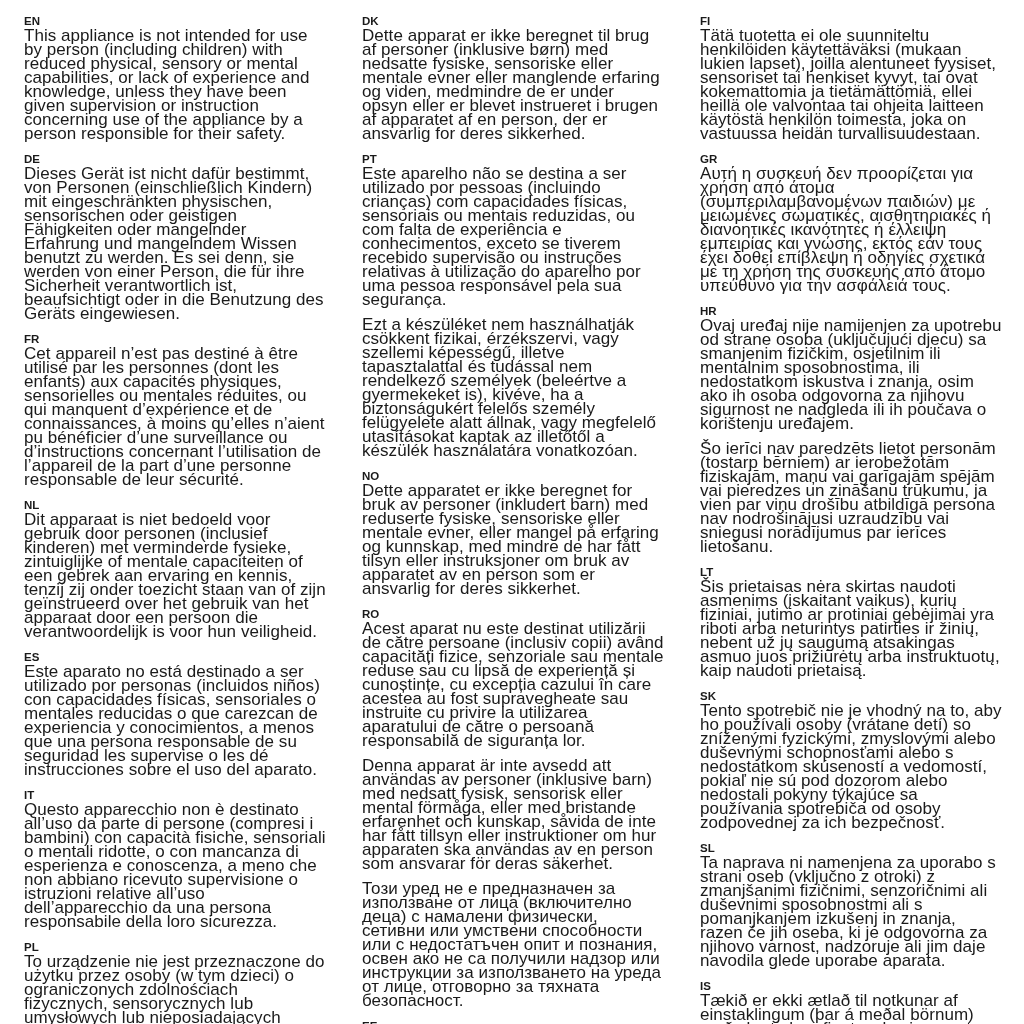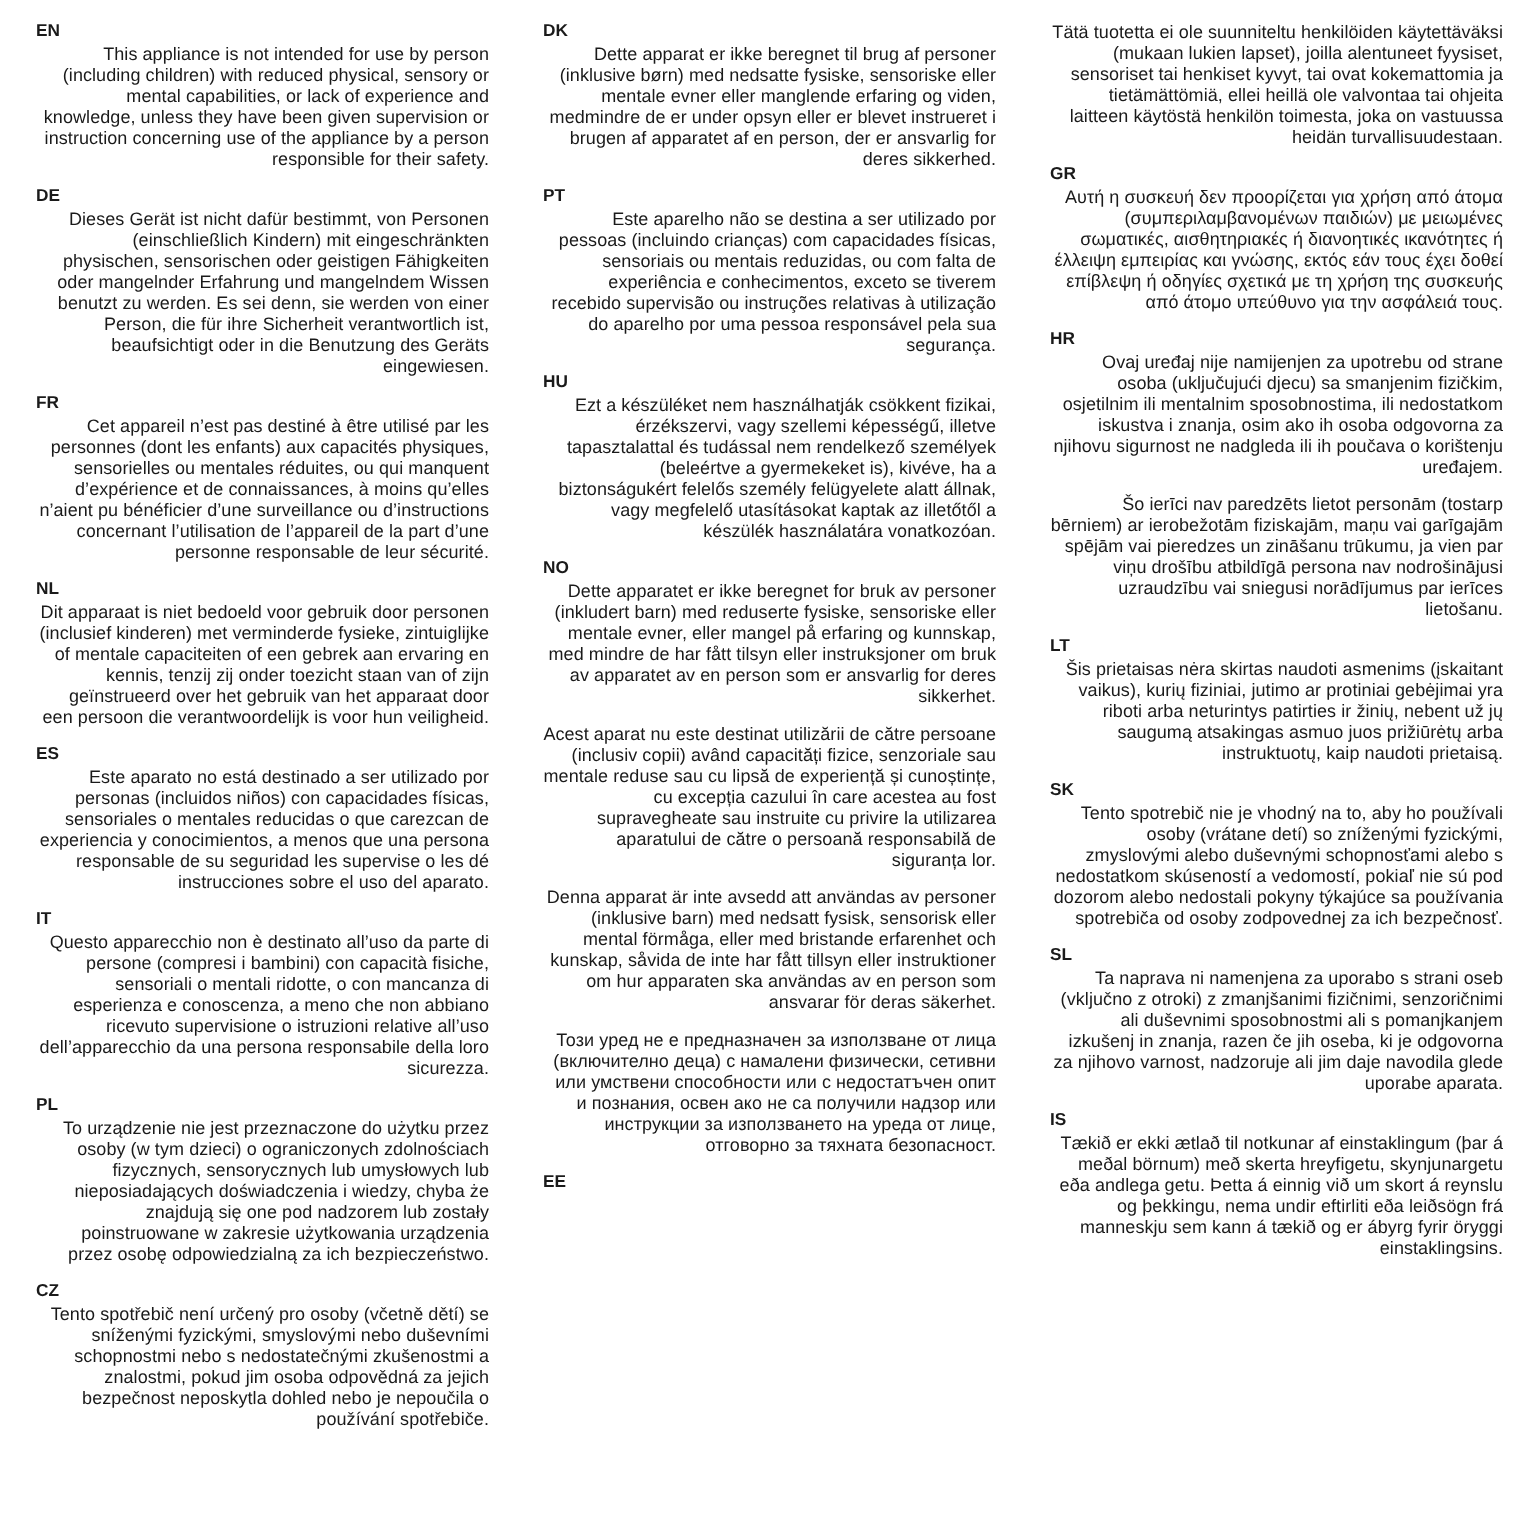--- a/index.html
+++ b/index.html
@@ -30,24 +30,23 @@
     margin-bottom: 11px;
   }
   .lang-code {
     font-weight: bold;
     font-size: 11.5px;
     line-height: 14px;
     margin-bottom: 1px;
   }
   .lang-text {
     margin: 0;
-    font-size: 12px;
+    font-size: 17px;
     line-height: 14px;
     letter-spacing: 0.05px;
-    text-align: right;
   }
 </style>
 </head>
 <body>
 
 <div class="page">
   <div class="column">
   <div class="section">
     <div class="lang-code">EN</div>
     <p class="lang-text">This appliance is not intended for use by person (including children) with reduced physical, sensory or mental capabilities, or lack of experience and knowledge, unless they have been given supervision or instruction concerning use of the appliance by a person responsible for their safety.</p>
@@ -93,47 +92,48 @@
     <div class="lang-code">DK</div>
     <p class="lang-text">Dette apparat er ikke beregnet til brug af personer (inklusive børn) med nedsatte fysiske, sensoriske eller mentale evner eller manglende erfaring og viden, medmindre de er under opsyn eller er blevet instrueret i brugen af apparatet af en person, der er ansvarlig for deres sikkerhed.</p>
   </div>
 
   <div class="section">
     <div class="lang-code">PT</div>
     <p class="lang-text">Este aparelho não se destina a ser utilizado por pessoas (incluindo crianças) com capacidades físicas, sensoriais ou mentais reduzidas, ou com falta de experiência e conhecimentos, exceto se tiverem recebido supervisão ou instruções relativas à utilização do aparelho por uma pessoa responsável pela sua segurança.</p>
   </div>
 
   <div class="section">
-    <div class="lang-code">HU</div>
     <p class="lang-text">Ezt a készüléket nem használhatják csökkent fizikai, érzékszervi, vagy szellemi képességű, illetve tapasztalattal és tudással nem rendelkező személyek (beleértve a gyermekeket is), kivéve, ha a biztonságukért felelős személy felügyelete alatt állnak, vagy megfelelő utasításokat kaptak az illetőtől a készülék használatára vonatkozóan.</p>
   </div>
 
   <div class="section">
     <div class="lang-code">NO</div>
     <p class="lang-text">Dette apparatet er ikke beregnet for bruk av personer (inkludert barn) med reduserte fysiske, sensoriske eller mentale evner, eller mangel på erfaring og kunnskap, med mindre de har fått tilsyn eller instruksjoner om bruk av apparatet av en person som er ansvarlig for deres sikkerhet.</p>
   </div>
 
   <div class="section">
+    <div class="lang-code">RO</div>
     <p class="lang-text">Acest aparat nu este destinat utilizării de către persoane (inclusiv copii) având capacități fizice, senzoriale sau mentale reduse sau cu lipsă de experiență și cunoștințe, cu excepția cazului în care acestea au fost supravegheate sau instruite cu privire la utilizarea aparatului de către o persoană responsabilă de siguranța lor.</p>
   </div>
 
   <div class="section">
     <p class="lang-text">Denna apparat är inte avsedd att användas av personer (inklusive barn) med nedsatt fysisk, sensorisk eller mental förmåga, eller med bristande erfarenhet och kunskap, såvida de inte har fått tillsyn eller instruktioner om hur apparaten ska användas av en person som ansvarar för deras säkerhet.</p>
   </div>
 
   <div class="section">
     <p class="lang-text">Този уред не е предназначен за използване от лица (включително деца) с намалени физически, сетивни или умствени способности или с недостатъчен опит и познания, освен ако не са получили надзор или инструкции за използването на уреда от лице, отговорно за тяхната безопасност.</p>
   </div>
 
   <div class="section">
     <div class="lang-code">EE</div>
   </div>
 </div>
   <div class="column">
   <div class="section">
+    <div class="lang-code">FI</div>
     <p class="lang-text">Tätä tuotetta ei ole suunniteltu henkilöiden käytettäväksi (mukaan lukien lapset), joilla alentuneet fyysiset, sensoriset tai henkiset kyvyt, tai ovat kokemattomia ja tietämättömiä, ellei heillä ole valvontaa tai ohjeita laitteen käytöstä henkilön toimesta, joka on vastuussa heidän turvallisuudestaan.</p>
   </div>
 
   <div class="section">
     <div class="lang-code">GR</div>
     <p class="lang-text">Αυτή η συσκευή δεν προορίζεται για χρήση από άτομα (συμπεριλαμβανομένων παιδιών) με μειωμένες σωματικές, αισθητηριακές ή διανοητικές ικανότητες ή έλλειψη εμπειρίας και γνώσης, εκτός εάν τους έχει δοθεί επίβλεψη ή οδηγίες σχετικά με τη χρήση της συσκευής από άτομο υπεύθυνο για την ασφάλειά τους.</p>
   </div>
 
   <div class="section">
     <div class="lang-code">HR</div>

